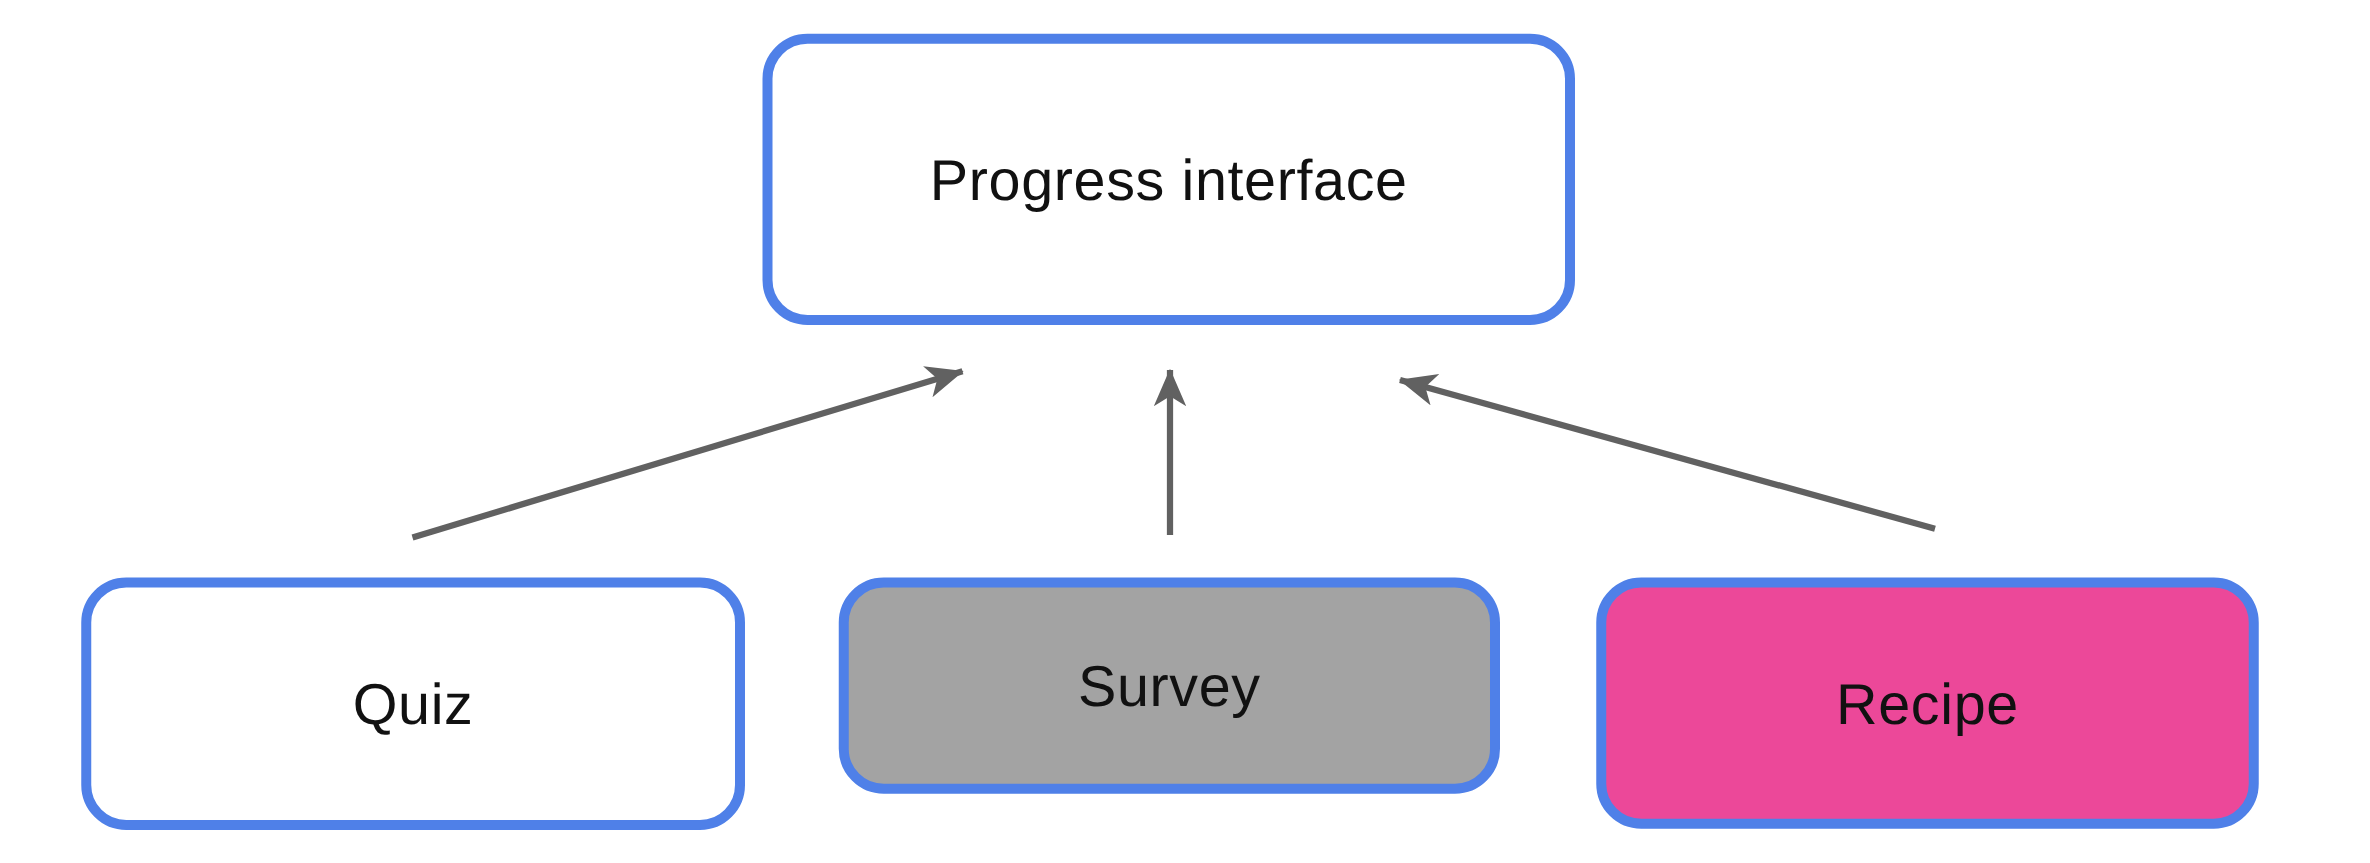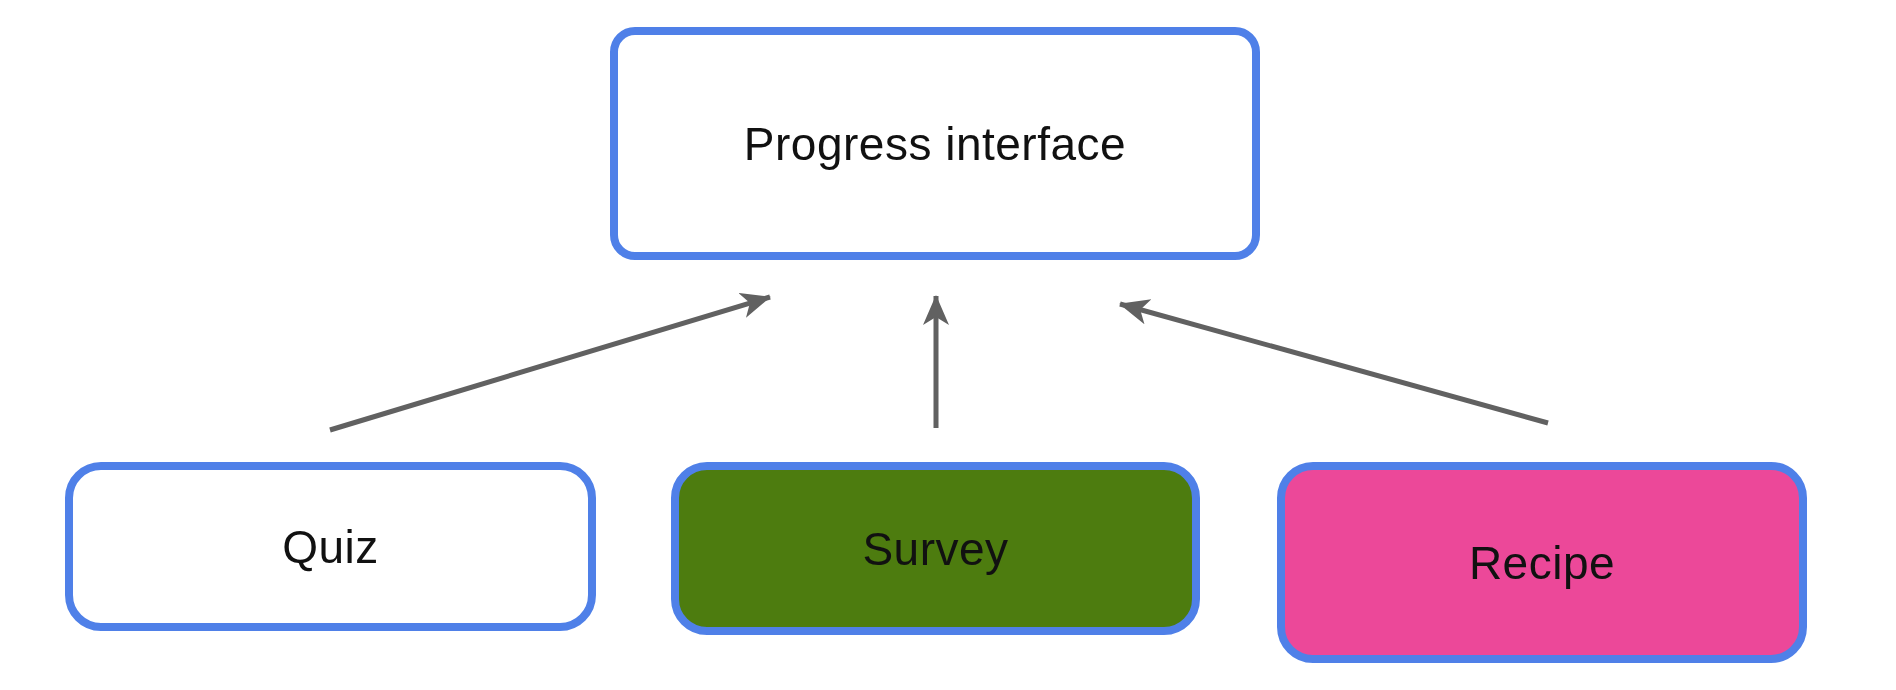--- a/index.html
+++ b/index.html
@@ -46,26 +46,26 @@
     <defs>
       <marker id="arrowhead" markerUnits="userSpaceOnUse" markerWidth="34" markerHeight="30" refX="29" refY="13" orient="auto">
         <path d="M0,0 L30,13 L0,26 L8,13 Z" fill="#616161"></path>
       </marker>
     </defs>
   <line x1="330" y1="430" x2="770" y2="297" stroke="#616161" stroke-width="5" marker-end="url(#arrowhead)"></line>
       <line x1="936" y1="428" x2="936" y2="296" stroke="#616161" stroke-width="5" marker-end="url(#arrowhead)"></line>
       <line x1="1548" y1="423" x2="1120" y2="304" stroke="#616161" stroke-width="5" marker-end="url(#arrowhead)"></line>
     </svg>
   <div id="nodes-layer">
-      <div class="node" style="left: 610px; top: 27px; width: 650px; height: 233px; border-color: rgb(79, 128, 232); background: rgb(255, 255, 255); border-radius: 25px;">
+      <div class="node" style="left: 610px; top: 27px; width: 650px; height: 233px; border-color: rgb(79, 128, 232); background: rgb(255, 255, 255);">
         <span class="node-label" style="color: rgb(17, 17, 17);">Progress interface</span>
       </div>
-      <div class="node" style="left: 65px; top: 462px; width: 531px; height: 169px; border-color: rgb(79, 128, 232); background: rgb(255, 255, 255); align-items: center;">
+      <div class="node" style="left: 65px; top: 462px; width: 531px; height: 202px; border-color: rgb(79, 128, 232); background: rgb(255, 255, 255); align-items: center;">
         <span class="node-label" style="color: rgb(17, 17, 17);">Quiz</span>
       </div>
-      <div class="node" style="left: 671px; top: 462px; width: 529px; height: 173px; border-color: rgb(79, 128, 232); background: #4d7c0f; text-align: right;">
+      <div class="node" style="left: 671px; top: 462px; width: 529px; height: 173px; border-color: rgb(79, 128, 232); background: #a3a3a3; text-align: right;">
         <span class="node-label" style="color: rgb(17, 17, 17);">Survey</span>
       </div>
       <div class="node" style="left: 1277px; top: 462px; width: 530px; height: 201px; border-color: rgb(79, 128, 232); background: #ec4899;">
         <span class="node-label" style="color: rgb(17, 17, 17);">Recipe</span>
       </div>
     </div>
 </div>
 
 </body></html>

